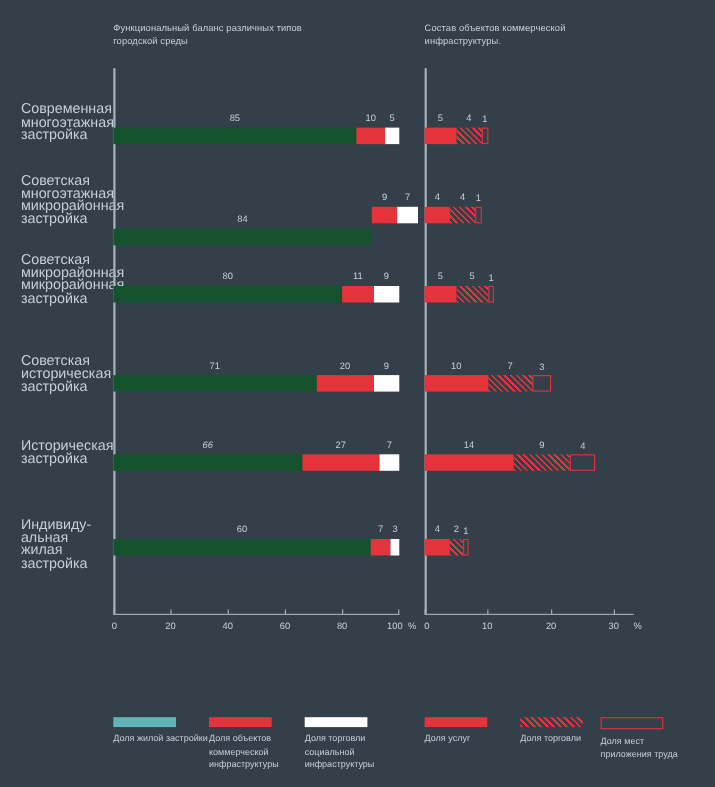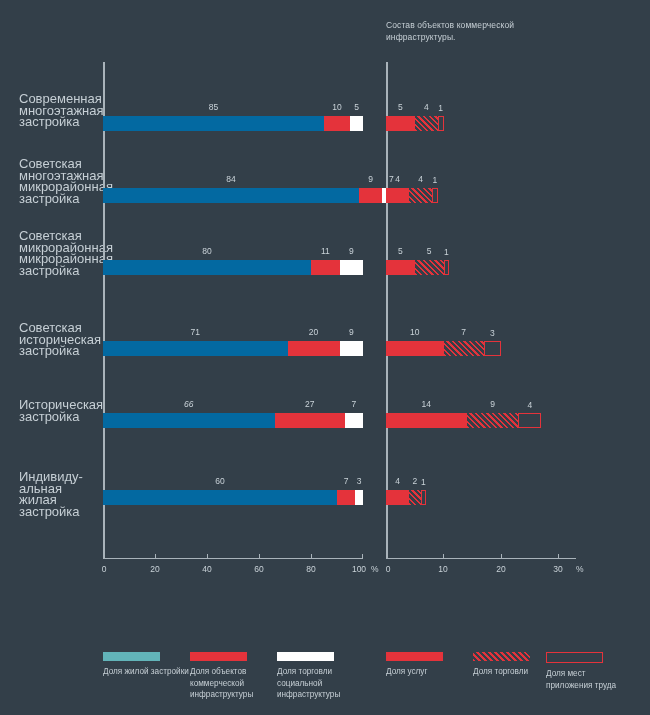--- a/index.html
+++ b/index.html
@@ -69,21 +69,21 @@
     left: 0;
     height: 15px;
     display: flex;
     align-items: stretch;
   }
   .seg {
     position: relative;
     height: 100%;
     box-sizing: border-box;
   }
-  .seg.teal    { background: #0369a1; }
+  .seg.teal    { background: #14532d; }
   .seg.red     { background: #e4333b; }
   .seg.white   { background: #ffffff; }
   .seg.hatch {
     background-color: transparent;
     background-image: repeating-linear-gradient(
       45deg,
       #e4333b 0px, #e4333b 1.6px,
       transparent 1.6px, transparent 4.0px
     );
   }
@@ -207,20 +207,21 @@
     font-size: 8.2px;
     line-height: 11.5px;
     color: #c6cfd5;
   }
 </style>
 </head>
 <body>
 
 <div class="page">
 
+  <div class="chart-title" id="title-left">Функциональный баланс различных типов городской среды</div>
   <div class="chart-title" id="title-right">Состав объектов коммерческой инфраструктуры.</div>
 
   <div id="cat-labels">
     <div class="cat-label c0">Современная многоэтажная застройка</div>
     <div class="cat-label c1">Советская многоэтажная микрорайонная застройка</div>
     <div class="cat-label c2">Советская микрорайонная микрорайонная застройка</div>
     <div class="cat-label c4">Историческая застройка</div>
     <div class="cat-label c3">Советская историческая застройка</div>
     <div class="cat-label c5">Индивиду- альная жилая застройка</div>
   </div>
@@ -237,21 +238,21 @@
           <span class="seg-val">10</span>
         </div>
         <div class="seg white" style="width: 13px;">
           <span class="seg-val">5</span>
         </div>
       </div>
     </div>
 
     <div class="row r1">
       <div class="bar">
-        <div class="seg teal" style="width: 256px;">
+        <div class="seg teal" style="width: 235px; margin-top: 20px;">
           <span class="seg-val">84</span>
         </div>
         <div class="seg red" style="width: 23.4px;">
           <span class="seg-val">9</span>
         </div>
         <div class="seg white" style="width: 18.2px;">
           <span class="seg-val">7</span>
         </div>
       </div>
     </div>

